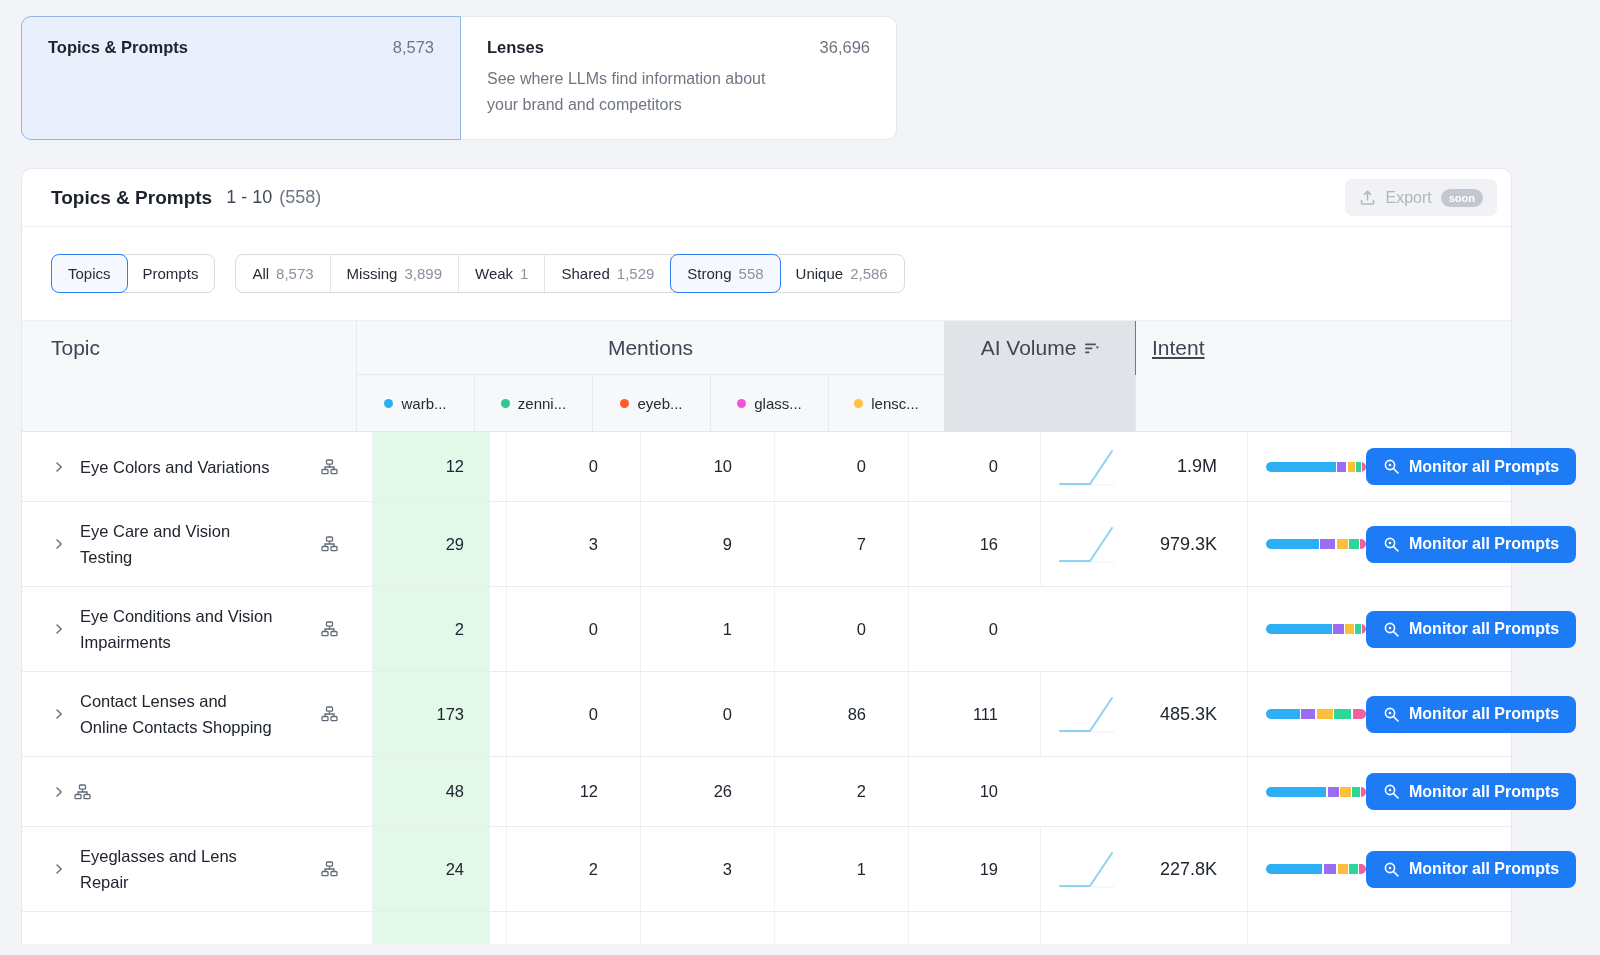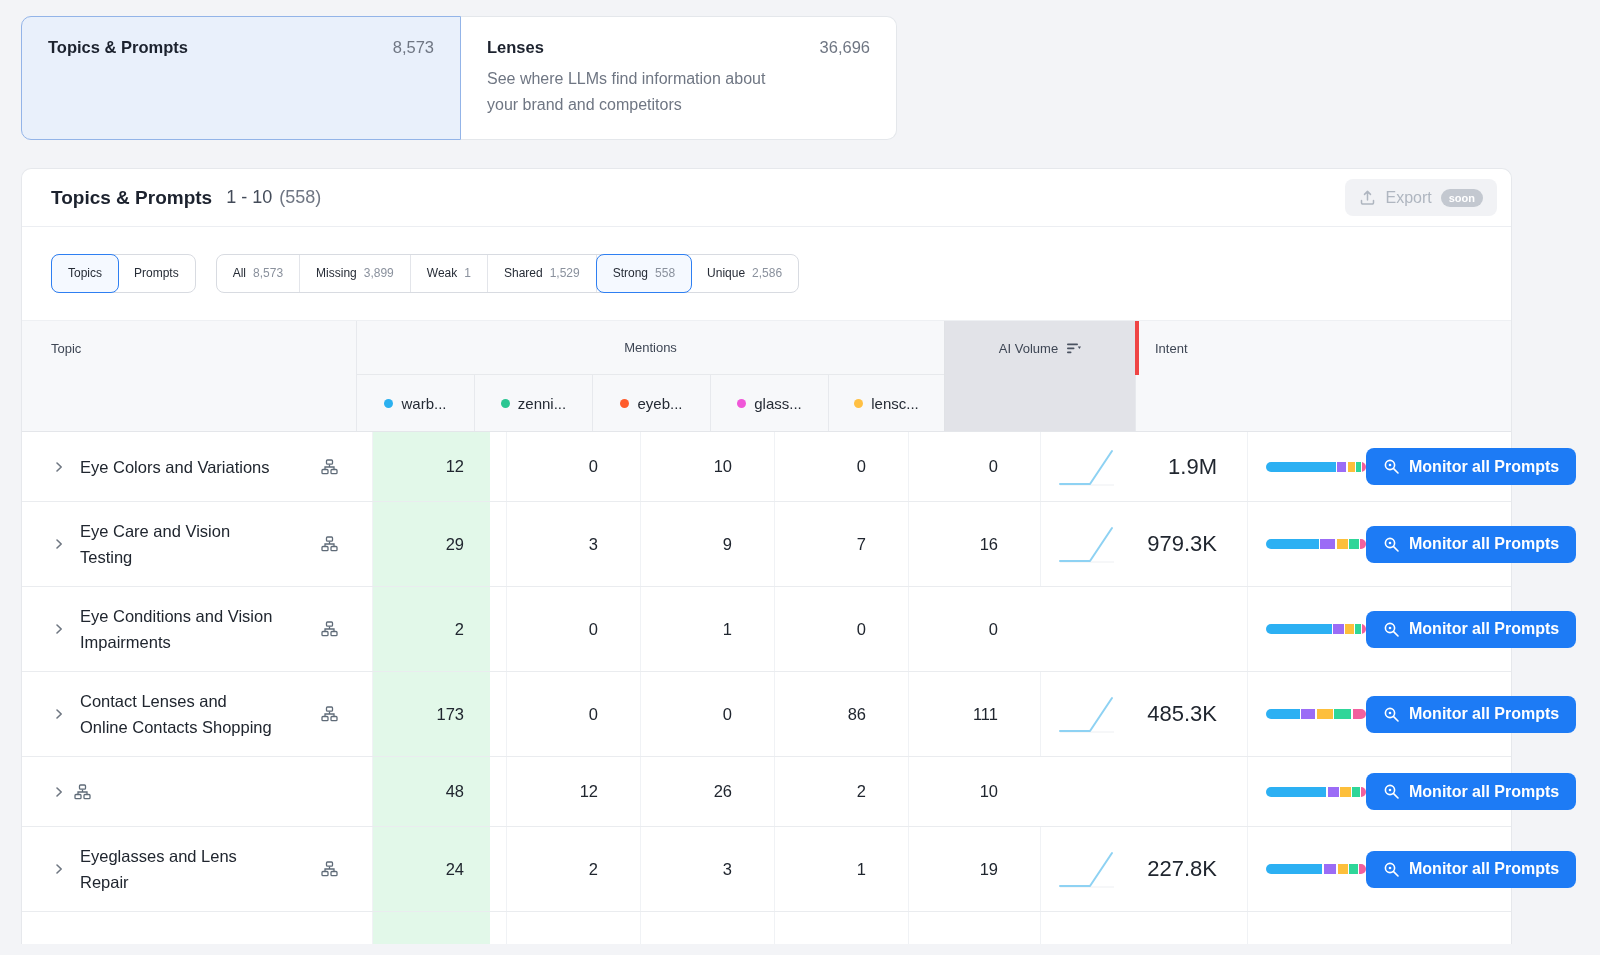--- a/index.html
+++ b/index.html
@@ -20,51 +20,51 @@
   .panel-header{height:58px;display:flex;align-items:center;padding:0 14px 0 29px;border-bottom:1px solid #ECEEF2;}
   .panel-title{font-size:19px;font-weight:700;color:#1C222E;}
   .panel-range{margin-left:14px;font-size:18px;color:#434B59;}
   .panel-total{margin-left:7px;font-size:18px;color:#6F7683;}
   .export-btn{margin-left:auto;height:37px;display:flex;align-items:center;gap:9px;background:#F1F2F5;border:none;border-radius:8px;padding:0 14px;font-size:16px;color:#AFB6C0;cursor:default;font-family:inherit;}
   .soon{background:#C3C8D0;color:#fff;font-size:11px;font-weight:700;padding:2px 8px;border-radius:9px;line-height:14px;}
 
   
   .filter-row{display:flex;align-items:center;padding:27px 0 27px 29px;gap:20px;}
   .segmented{display:inline-flex;border:1px solid #D8DBE1;border-radius:8px;background:#fff;}
-  .seg-item{position:relative;padding:8px 16px;font-size:12px;color:#262C36;background:transparent;border:none;border-right:1px solid #E3E5EA;cursor:pointer;font-family:inherit;display:flex;gap:7px;align-items:center;line-height:21px;}
+  .seg-item{position:relative;padding:8px 16px;font-size:15px;color:#262C36;background:transparent;border:none;border-right:1px solid #E3E5EA;cursor:pointer;font-family:inherit;display:flex;gap:7px;align-items:center;line-height:21px;}
   .seg-item:last-child{border-right:none;}
   .sel-tab,.sel-chip{border:1.5px solid #2E7FF2 !important;border-radius:8px;margin:-1px;background:#F5F9FF;z-index:1;}
   .chip-count{color:#8A919D;}
 
   
   .grid{display:grid;grid-template-columns:334px 118px 118px 118px 118px 116px 191px 1fr;}
   .thead-wrap{background:#F7F8FA;border-top:1px solid #EEF0F3;border-bottom:1px solid #E4E6EA;}
   .hrow1{height:54px;}
   .hrow2{height:56px;}
-  .th{display:flex;align-items:center;font-size:13px;color:#3E4654;}
+  .th{display:flex;align-items:center;font-size:21px;color:#3E4654;}
   .th-topic{grid-column:1;padding-left:29px;}
   .th-mentions{grid-column:2/7;justify-content:center;border-left:1px solid #E7E9ED;border-bottom:1px solid #E7E9EC;}
   .th-vol{grid-column:7;justify-content:center;gap:8px;background:#E2E3E8;border-left:1px solid #E0E2E6;cursor:pointer;}
-  .th-intent{grid-column:8;padding-left:16px;border-left:4px solid #ef4444;}
+  .th-intent{grid-column:8;padding-left:16px;border-left:1px solid #ef4444;text-decoration:underline;}
   .empty1{grid-column:1;}
   .comp-cell{display:flex;align-items:center;justify-content:center;gap:8px;border-left:1px solid #E7E9ED;font-size:15px;color:#252B35;cursor:pointer;}
   .dot{width:9px;height:9px;border-radius:50%;display:inline-block;flex:none;}
   .vol-empty{grid-column:7;background:#E2E3E8;border-left:1px solid #E0E2E6;}
   .intent-empty{grid-column:8;border-left:1px solid #E7E9ED;}
 
   .trow{min-height:70px;border-bottom:1px solid #EAECEF;background:#fff;gap:16px;}
   .cell{display:flex;align-items:center;}
   .topic{grid-column:1;padding:16px 0;}
   .chev{margin-left:30px;display:flex;cursor:pointer;flex:none;}
   .tname{margin-left:14px;font-size:16.5px;color:#20262F;line-height:26px;white-space:pre-line;flex:1;}
   .sitemap{margin:0 18px 0 8px;display:flex;cursor:pointer;flex:none;}
   .num{justify-content:flex-end;padding-right:26px;font-size:16.5px;color:#20262F;border-left:1px solid #F0F2F5;}
   .hl{background:#E2F8E9;}
   .vol{grid-column:7;justify-content:space-between;padding:0 14px 0 16px;border-left:1px solid #F0F2F5;}
-  .volnum{font-size:22px;color:#20262F;}
+  .volnum{font-size:18px;color:#20262F;}
   .intent{grid-column:8;justify-content:space-between;padding:0 8px 0 18px;border-left:1px solid #F0F2F5;}
   .ibar{width:100px;height:10px;border-radius:5px;overflow:hidden;display:flex;gap:1.5px;flex:none;}
   .ibar i{display:block;height:100%;}
   .monitor{height:37px;display:flex;align-items:center;gap:9px;background:#1D7BF5;color:#fff;border:none;border-radius:8px;padding:0 17px;font-size:16px;font-weight:600;font-family:inherit;cursor:pointer;white-space:nowrap;}
   .stub{height:32px;min-height:0;border-bottom:none;}
 </style>
 </head>
 <body>
 
 <div class="page">

